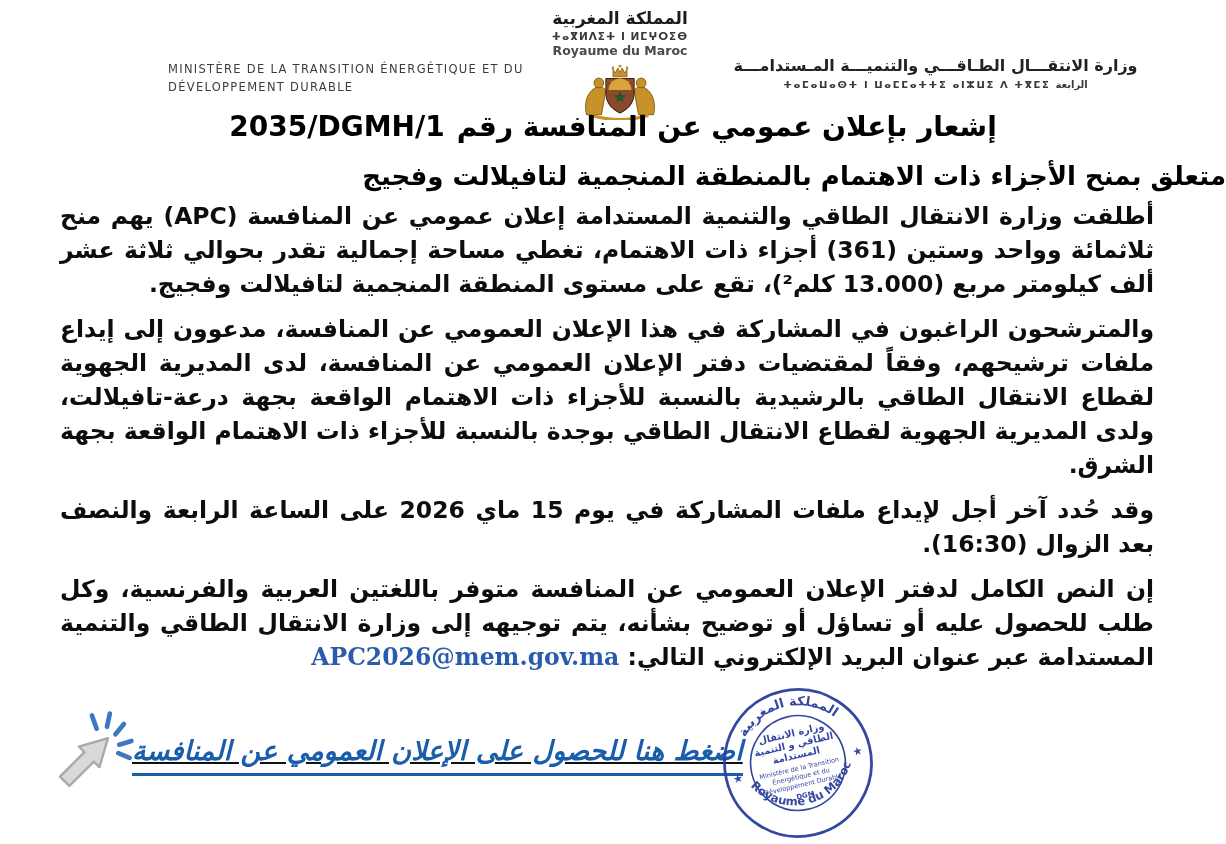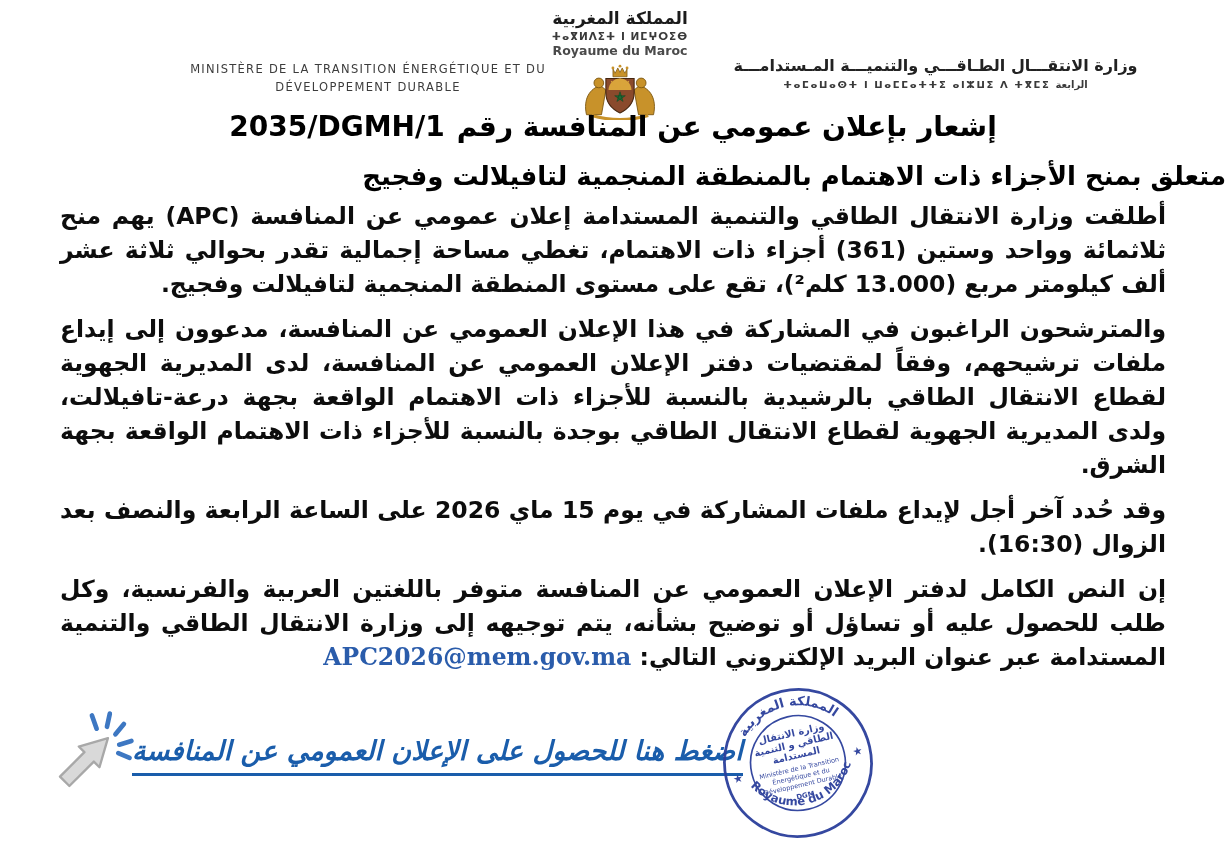--- a/index.html
+++ b/index.html
@@ -4,21 +4,21 @@
 <style>
   html,body { margin:0; padding:0; }
   body {
     width:1226px; height:844px; background:#ffffff; position:relative; overflow:hidden;
     font-family:"DejaVu Sans", sans-serif; color:#111;
   }
   .page { position:absolute; inset:0; }
 
   
   .hdr-left {
-    position:absolute; left:168px; top:60px; width:400px; text-align:center;
+    position:absolute; left:168px; top:60px; width:400px; 
     font-size:11.5px; letter-spacing:1.3px; color:#3c3c3c; line-height:18px; font-weight:500;
   }
   .hdr-center { position:absolute; left:515px; top:8px; width:210px; text-align:center; }
   .kingdom-ar { font-size:17px; font-weight:bold; color:#1b1b1b; direction:rtl; }
   .kingdom-tif { font-size:10.5px; font-weight:bold; letter-spacing:1px; color:#3a3a3a; margin-top:2px; }
   .kingdom-fr { font-size:12.5px; font-weight:bold; color:#4a4a4a; margin-top:1px; }
   .coa { width:108px; height:60px; margin-top:2px; }
   .hdr-right { position:absolute; right:38px; top:56px; width:505px; text-align:center; direction:rtl; }
   .min-ar { font-size:16px; font-weight:bold; color:#222; }
   .min-tif { font-size:10px; font-weight:bold; letter-spacing:1.6px; color:#3a3a3a; margin-top:4px; direction:ltr; }
@@ -27,29 +27,29 @@
   .title-block { position:absolute; left:0; right:0; top:110px; text-align:center; color:#000; }
   .title-l1 { display:flex; justify-content:center; gap:12px; direction:rtl; font-size:28px; font-weight:bold; }
   .title-l2 { font-size:26px; font-weight:bold; margin-top:18px; direction:rtl;text-align:right; }
 
   
   .body-text {
     position:absolute; left:60px; top:199px; width:1106px;
     direction:rtl; text-align:justify; font-size:23.5px; font-weight:bold;
     line-height:34px; color:#0d0d0d;
   }
-  .body-text p { margin:0 0 11px 0; }
+  .body-text p { margin:0 12px 11px 0; }
   .email {
     color:#2a5cab; font-family:"DejaVu Serif", serif; font-weight:bold;
     text-decoration-thickness:2px; text-underline-offset:5px;
     cursor:pointer;
   }
 
   
-  .footer-row { position:absolute; left:44px; top:708px; display:flex; align-items:center; }
+  .footer-row { position:absolute; left:44px; top:708px; display:flex; align-items:center;text-decoration:underline; }
   .cursor-svg { width:94px; height:94px; flex:none; margin-right:-6px; }
   .dl-link {
     font-size:27px; font-weight:bold; font-style:italic; color:#1a5dab;
     border-bottom:3px solid #1a5dab; padding-bottom:7px; direction:rtl; cursor:pointer;
   }
 
   
   .stamp { position:absolute; left:719px; top:684px; width:158px; height:158px; transform:rotate(-13deg); opacity:.95; }
   .stamp svg { width:100%; height:100%; }
 </style>

